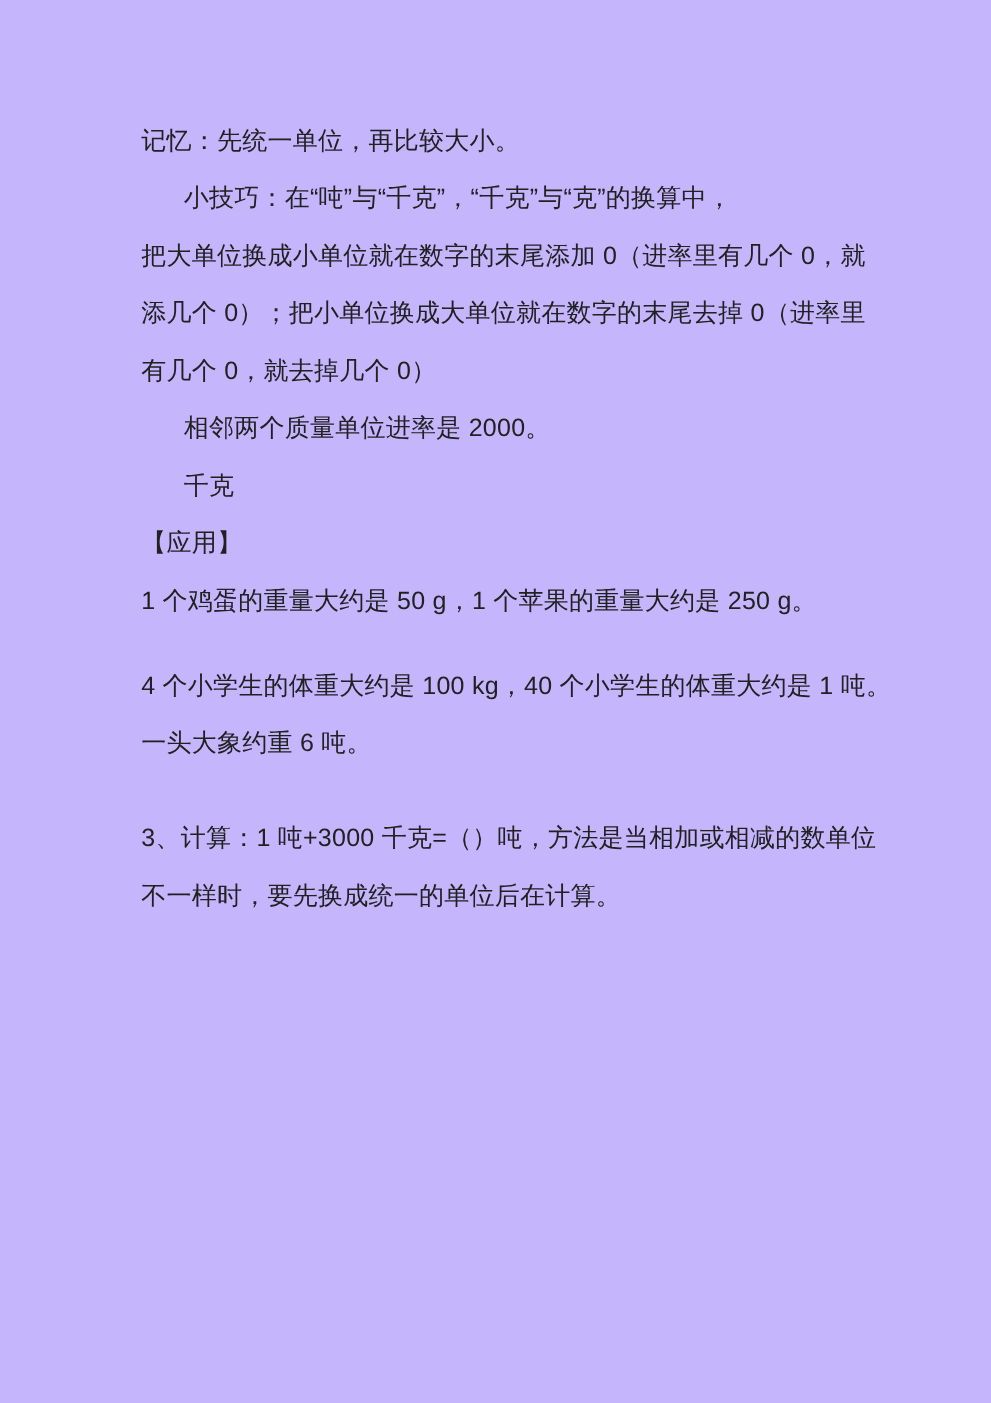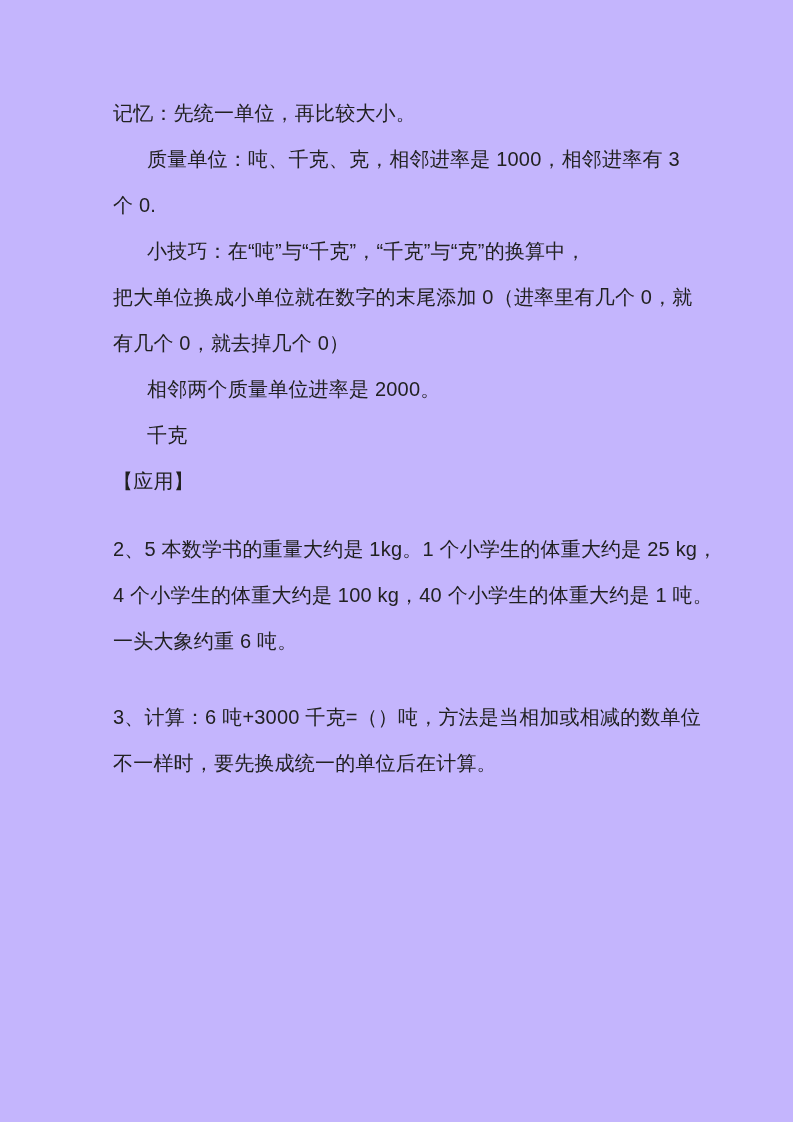--- a/index.html
+++ b/index.html
@@ -39,50 +39,47 @@
 </style>
 </head>
 <body>
 
 <div class="page">
 
   <div class="para">
     <div class="line">记忆：先统一单位，再比较大小。</div>
   </div>
 
-  <div class="para p-indent">
-    <div class="line">质量单位：吨、千克、克，相邻进率是 1000，相邻进率有 3</div>
-    <div class="line">个 0.</div>
-  </div>
 
   <div class="para p-indent">
     <div class="line">小技巧：在“吨”与“千克”，“千克”与“克”的换算中，</div>
     <div class="line">把大单位换成小单位就在数字的末尾添加 0（进率里有几个 0，就</div>
+    <div class="line">添几个 0）；把小单位换成大单位就在数字的末尾去掉 0（进率里</div>
     <div class="line">有几个 0，就去掉几个 0）</div>
   </div>
 
   <div class="para p-indent">
     <div class="line">相邻两个质量单位进率是 2000。</div>
   </div>
 
   <div class="para p-indent">
     <div class="line">千克</div>
   </div>
 
   <div class="para p-bold">
     <div class="line">【应用】</div>
   </div>
 
   <div class="para">
+    <div class="line">1 个鸡蛋的重量大约是 50 g，1 个苹果的重量大约是 250 g。</div>
   </div>
 
   <div class="para gap-small">
-    <div class="line">2、5 本数学书的重量大约是 1kg。1 个小学生的体重大约是 25 kg，</div>
     <div class="line">4 个小学生的体重大约是 100 kg，40 个小学生的体重大约是 1 吨。</div>
     <div class="line">一头大象约重 6 吨。</div>
   </div>
 
   <div class="para gap-large">
-    <div class="line">3、计算：6 吨+3000 千克=（）吨，方法是当相加或相减的数单位</div>
+    <div class="line">3、计算：1 吨+3000 千克=（）吨，方法是当相加或相减的数单位</div>
     <div class="line">不一样时，要先换成统一的单位后在计算。</div>
   </div>
 
 </div>
 
 </body></html>

